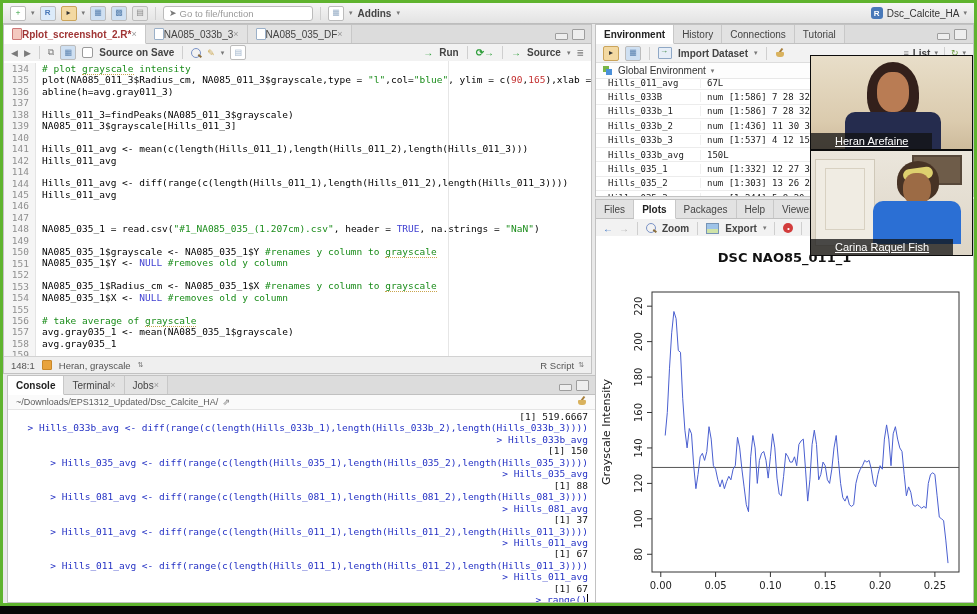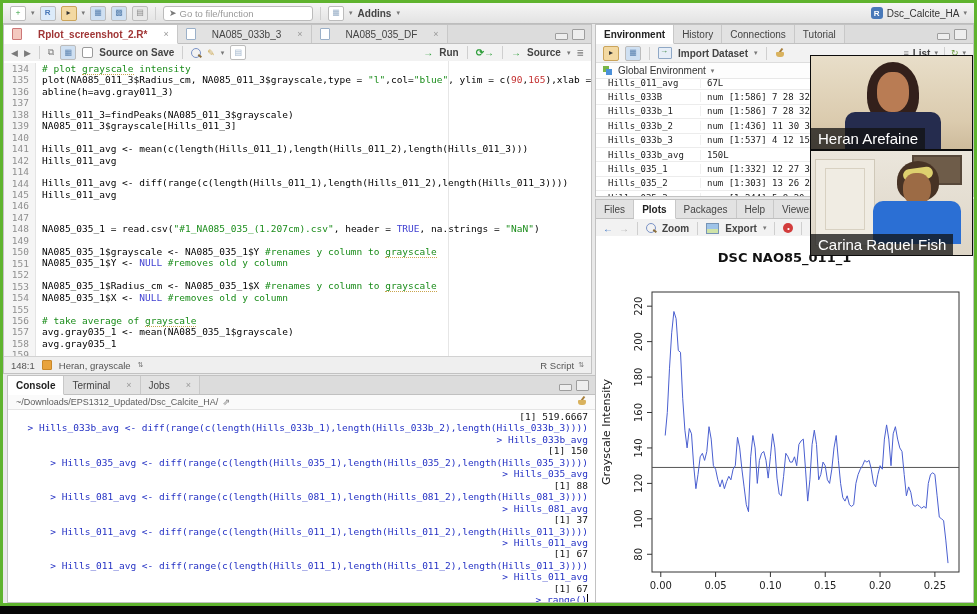--- a/index.html
+++ b/index.html
@@ -34,21 +34,21 @@
     display:flex;align-items:center;justify-content:center;}
   .share-timer{font-weight:normal;color:#28401e;}
   .stop-share{background:#e03131;border-radius:9px;height:17px;display:flex;align-items:center;
     gap:5px;padding:0 10px;color:#fff;font-size:10px;font-weight:bold;}
   .stop-sq{width:6px;height:6px;background:#fff;border-radius:1px;}
 
   
   .pane{position:absolute;background:#fff;border:1px solid #c2c2c2;box-sizing:border-box;}
   .tabbar{height:18px;background:#dcdcdc;border-bottom:1px solid #c0c0c0;display:flex;
     align-items:stretch;font-size:10px;color:#444;}
-  .tab{padding:0 8px;display:flex;align-items:center;gap:16px;border-right:1px solid #c8c8c8;background:#e2e2e2;}
+  .tab{padding:0 8px;display:flex;align-items:center;gap:0;border-right:1px solid #c8c8c8;background:#e2e2e2;}
   .tab.active{background:#fff;color:#222;font-weight:bold;border-bottom:1px solid #fff;margin-bottom:-1px;}
   .tab .x{color:#999;font-size:9px;font-weight:normal;}
   .file-ic{width:8px;height:10px;background:#fff;border:1px solid #9bb0c8;border-radius:1px;}
   .winbtns{margin-left:auto;display:flex;gap:4px;align-items:center;padding-right:6px;}
   .wb{width:11px;height:9px;border:1px solid #9e9e9e;background:#eee;border-radius:1px;}
   .wb.min{height:5px;margin-top:4px;}
   .ptoolbar{height:17px;background:#f2f2f2;border-bottom:1px solid #ddd;display:flex;align-items:center;
     gap:6px;padding:0 7px;font-size:10px;color:#333;}
   .mini{font-size:9px;color:#7a7a7a;}
   .broom{width:10px;height:10px;position:relative;display:inline-block;}
@@ -112,22 +112,22 @@
   .mag:after{content:"";position:absolute;left:6px;top:6px;width:4px;height:1.5px;background:#8a6d3b;transform:rotate(40deg);}
   .export-ic{width:11px;height:9px;background:linear-gradient(#9ec3e8 50%,#cfe3a8 50%);border:1px solid #7694b5;}
   .del-ic{width:10px;height:10px;border-radius:50%;background:#d23c3c;color:#fff;font-size:7px;
     display:flex;align-items:center;justify-content:center;font-weight:bold;}
 
   
   .webcams{position:absolute;left:807px;top:52px;width:163px;z-index:90;}
   .cam{position:relative;width:100%;border:1px solid #0c0c0c;box-sizing:border-box;overflow:hidden;}
   .cam1{height:95px;background:linear-gradient(180deg,#e8dec9 0%,#dbcbae 70%,#cdbb9c 100%);}
   .cam2{height:106px;background:linear-gradient(180deg,#ebe6dc 0%,#ddd5c6 100%);}
-  .nametag{position:absolute;left:0;bottom:0;background:rgba(18,18,18,0.75);color:#fff;font-size:15px;
-    padding:2px 7px;z-index:5;}
+  .nametag{position:absolute;left:0;bottom:0;background:rgba(18,18,18,0.75);color:#fff;font-size:11px;
+    padding:2px 24px;z-index:5;text-decoration:underline;}
   .p-hair{position:absolute;border-radius:50% 50% 42% 42%;background:#33201b;}
   .p-face{position:absolute;border-radius:45%;}
   .p-body{position:absolute;border-radius:10px 10px 0 0;}
   .c1-hair{left:56px;top:6px;width:52px;height:62px;}
   .c1-face{left:66px;top:16px;width:32px;height:40px;background:#b97c54;}
   .c1-body{left:34px;top:56px;width:96px;height:40px;background:#252c4e;}
   .c2-door{position:absolute;left:4px;top:8px;width:58px;height:85px;background:#f0ece3;border:1px solid #cfc8b8;}
   .c2-door:after{content:"";position:absolute;left:9px;top:8px;width:38px;height:60px;border:1px solid #d8d1c2;}
   .c2-frame{position:absolute;right:10px;top:4px;width:46px;height:26px;background:#6e5c49;border:2px solid #57483a;}
   .c2-band{position:absolute;left:92px;top:17px;width:30px;height:12px;background:#ddd06e;border-radius:6px;transform:rotate(-8deg);}

